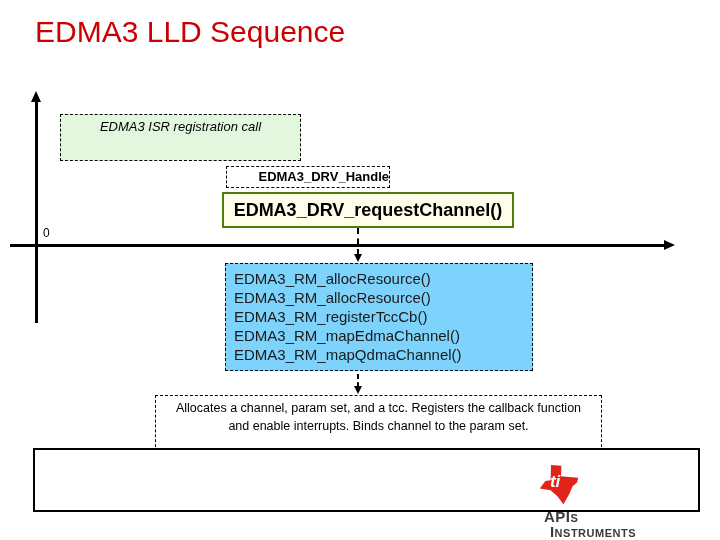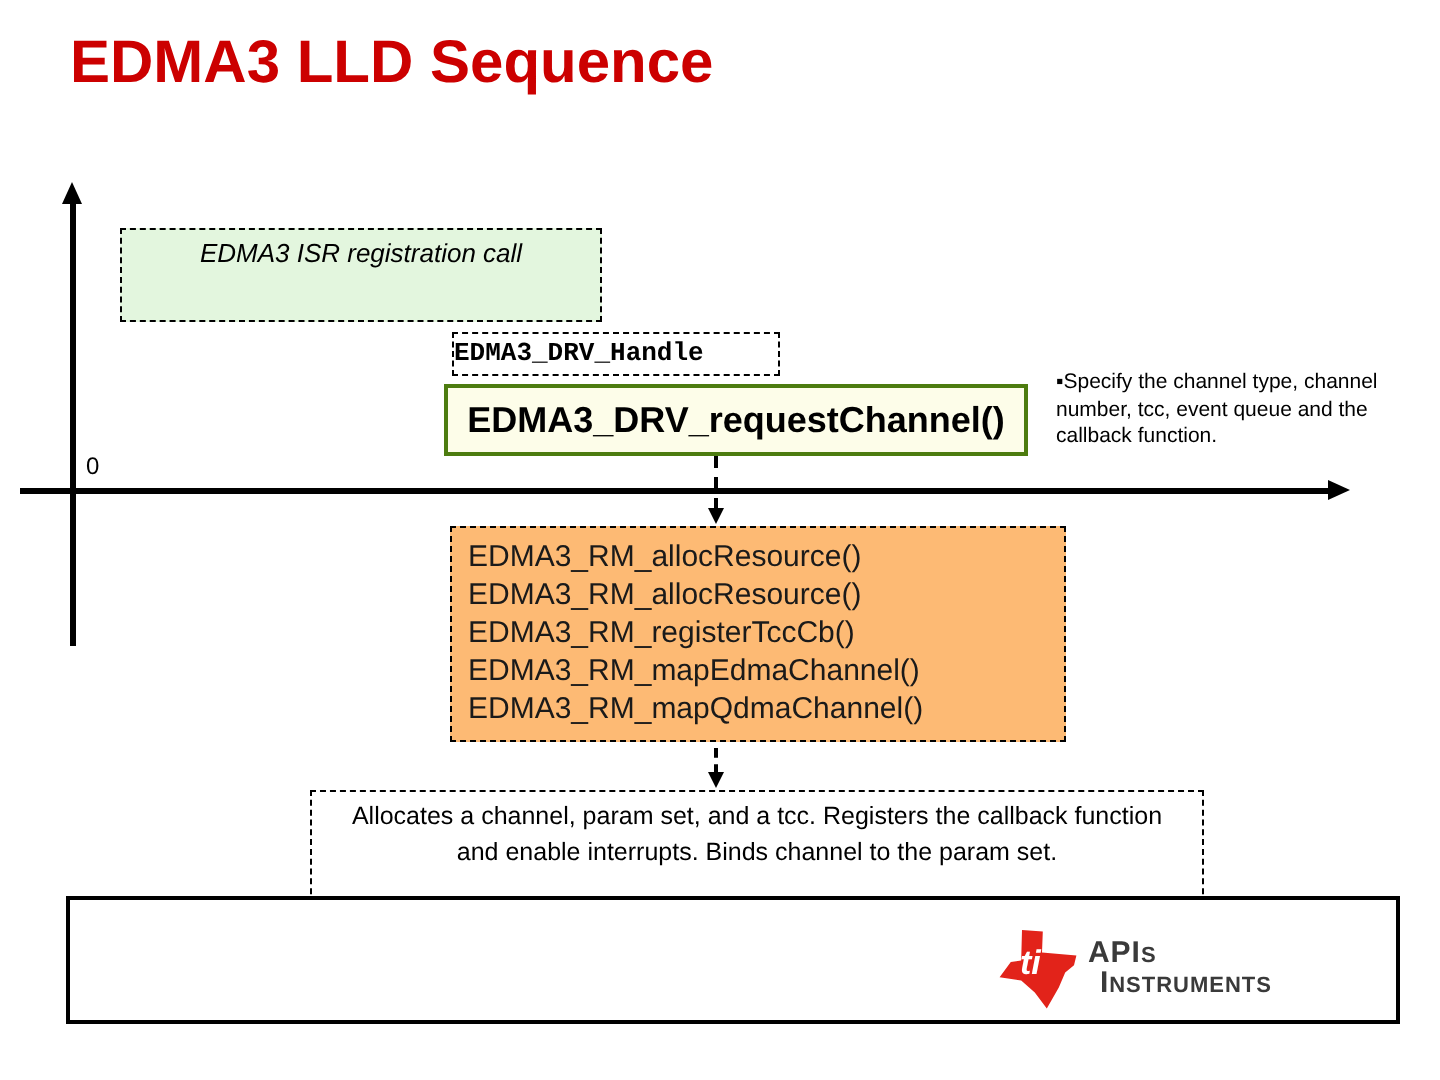--- a/index.html
+++ b/index.html
@@ -3,74 +3,74 @@
 <meta charset="utf-8">
 <style>
   html,body{margin:0;padding:0;background:#fff;}
   .slide{
     position:relative;width:720px;height:540px;background:#ffffff;overflow:hidden;
     font-family:"Liberation Sans", sans-serif;color:#000;
   }
   
   .title{
     position:absolute;left:35px;top:14px;
-    font-size:30px;font-weight:bold;line-height:36px;color:var(--title-red,#cc0000);
+    font-size:30px;font-weight:normal;line-height:36px;color:var(--title-red,#cc0000);
   }
   
   .y-axis{position:absolute;left:35px;top:100px;width:3px;height:223px;background:#000;}
   .y-arrow{position:absolute;left:31px;top:91px;width:0;height:0;
     border-left:5px solid transparent;border-right:5px solid transparent;border-bottom:11px solid #000;}
   .x-axis{position:absolute;left:10px;top:244px;width:655px;height:3px;background:#000;}
   .x-arrow{position:absolute;left:664px;top:240px;width:0;height:0;
     border-top:5px solid transparent;border-bottom:5px solid transparent;border-left:11px solid #000;}
   .origin{position:absolute;left:43px;top:226px;font-size:12px;}
   
   .os-box{
     position:absolute;left:60px;top:114px;width:239px;height:43px;
     background:var(--os-green,#e3f6de);border:1px dashed #000;
     font-style:italic;font-size:13px;line-height:20px;text-align:center;padding-top:2px;box-sizing:content-box;
   }
   .handle-box{
     position:absolute;left:226px;top:166px;width:162px;height:20px;
     background:#fff;border:1px dashed #000;
-    font-weight:bold;font-size:13px;line-height:20px;text-align:left;font-family:Liberation Mono, monospace;
+    font-weight:bold;font-size:13px;line-height:20px;text-align:right;
   }
   .request-box{
     position:absolute;left:222px;top:192px;width:288px;height:32px;
     background:var(--cream,#fdfde9);border:2px solid #4d7c0f;
     font-weight:bold;font-size:18px;line-height:32px;text-align:center;
   }
   .note{
     position:absolute;left:528px;top:185px;width:180px;
     font-size:10.5px;line-height:13.5px;color:#000;
   }
   .rm-box{
     position:absolute;left:225px;top:263px;width:298px;height:101px;
-    background:#fdba74;border:1px dashed #000;
+    background:#7dd3fc;border:1px dashed #000;
     font-size:15px;line-height:19px;padding:5px 0 0 8px;color:#1a1a1a;
   }
   .caption-box{
     position:absolute;left:155px;top:395px;width:427px;height:36px;
     background:#fff;border:1px dashed #000;
     font-size:12.5px;line-height:18px;text-align:center;padding:3px 9px 16px 9px;
   }
   
   .flow-line{position:absolute;width:0;border-left:2px dashed #000;}
   .flow-line.a1{left:357px;top:228px;height:27px;}
   .flow-line.a2{left:357px;top:374px;height:13px;}
   .flow-head{position:absolute;width:0;height:0;
     border-left:4px solid transparent;border-right:4px solid transparent;border-top:8px solid #000;}
   .flow-head.a1{left:354px;top:254px;}
   .flow-head.a2{left:354px;top:386px;}
   
   .footer-bar{
     position:absolute;left:33px;top:448px;width:663px;height:60px;
     background:#fff;border:2px solid #000;
   }
-  .ti-logo{position:absolute;right:62px;top:15px;display:flex;align-items:flex-start;}
+  .ti-logo{position:absolute;right:62px;top:15px;display:flex;align-items:flex-start;flex-direction:column;}
   .ti-icon{position:relative;width:40px;height:40px;}
   .ti-icon .ti-letters{
     position:absolute;left:11px;top:7px;color:#fff;font-weight:bold;font-style:italic;font-size:17px;
   }
   .ti-text{margin-left:5px;padding-top:5px;color:#3a3a3a;}
   .ti-line1{font-variant:small-caps;font-weight:600;font-size:15px;line-height:14px;letter-spacing:.5px;}
   .ti-line2{font-variant:small-caps;font-weight:600;font-size:15px;line-height:15px;letter-spacing:.5px;margin-left:6px;}
 </style>
 </head>
 <body>
@@ -92,21 +92,20 @@
   </div>
 
   <div class="handle-box">
     <span>EDMA3_DRV_Handle</span>
   </div>
 
   <div class="request-box">
     <span>EDMA3_DRV_requestChannel()</span>
   </div>
 
-  <div class="note"><span>▪</span><span>Specify the channel type, channel number, tcc, event queue and the callback function.</span></div>
 
   <div class="flow-line a1"></div>
   <div class="flow-head a1"></div>
 
   <div class="rm-box">
     <div>EDMA3_RM_allocResource()</div>
     <div>EDMA3_RM_allocResource()</div>
     <div>EDMA3_RM_registerTccCb()</div>
     <div>EDMA3_RM_mapEdmaChannel()</div>
     <div>EDMA3_RM_mapQdmaChannel()</div>

